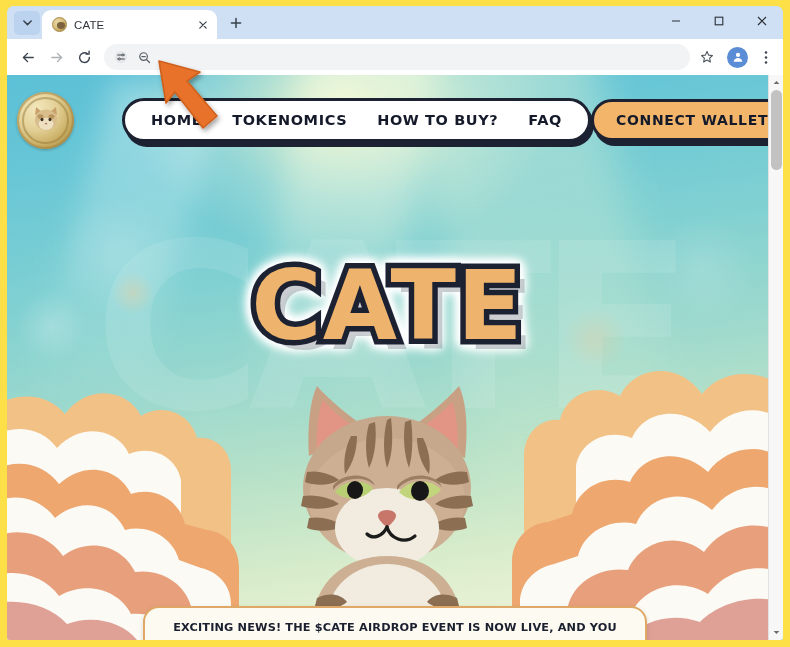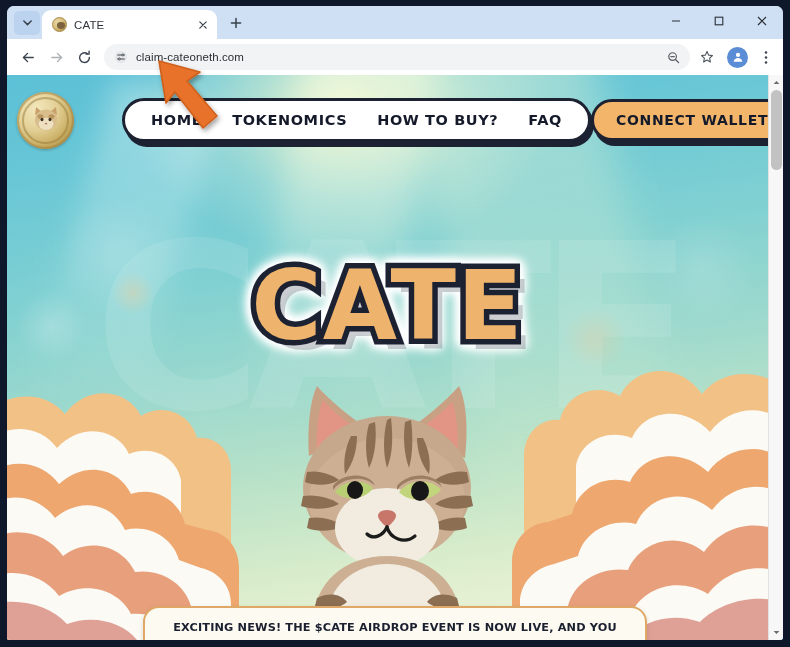--- a/index.html
+++ b/index.html
@@ -10,21 +10,21 @@
     overflow: hidden;
     background: #1c4e8f;
     font-family: "Liberation Sans", sans-serif;
   }
 
   
   #window-frame {
     position: absolute;
     left: 0; top: 0;
     width: 790px; height: 647px;
-    background: #0f172a;
+    background: #fde047;
     padding: 6px 7px 7px 7px;
   }
   #window-inner {
     position: relative;
     width: 776px; height: 634px;
     background: #cfe0f5;
     border-radius: 7px 7px 3px 3px;
     overflow: hidden;
   }
 
@@ -481,21 +481,20 @@
       <div id="omnibox">
         <span id="site-info-icon">
           <svg viewBox="0 0 16 16">
             <circle cx="8" cy="8" r="7" fill="#e4e6e8"></circle>
             <path d="M4.2 5.6 H9.2 M11.2 5.6 H11.9" stroke="#444b54" stroke-width="1.15" stroke-linecap="round"></path>
             <circle cx="10.2" cy="5.6" r="1.15" stroke="#444b54" stroke-width="1.05" fill="#e4e6e8"></circle>
             <path d="M4.2 10.2 H5.0 M7.0 10.2 H11.9" stroke="#444b54" stroke-width="1.15" stroke-linecap="round"></path>
             <circle cx="6.0" cy="10.2" r="1.15" stroke="#444b54" stroke-width="1.05" fill="#e4e6e8"></circle>
           </svg>
         </span>
-        <span id="url-text" title="claim-cateoneth.com">claim-cateoneth.com</span>
         <span id="omnibox-zoom">
           <svg viewBox="0 0 14 14">
             <circle cx="6" cy="6" r="4.1" stroke="#5a6068" stroke-width="1.3" fill="none"></circle>
             <path d="M4.1 6 H7.9" stroke="#5a6068" stroke-width="1.2" stroke-linecap="round"></path>
             <path d="M9.1 9.1 L12.4 12.4" stroke="#5a6068" stroke-width="1.4" stroke-linecap="round"></path>
           </svg>
         </span>
       </div>
 
       <div id="bookmark-btn">

